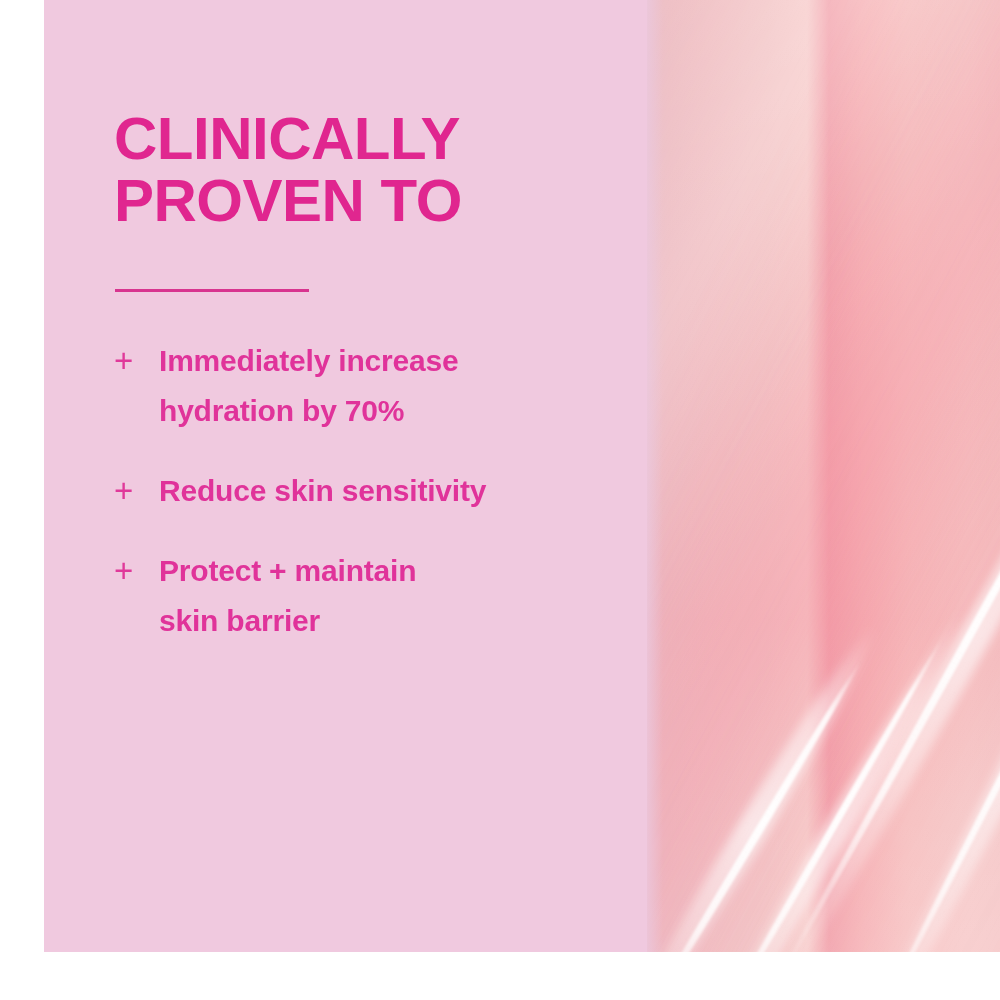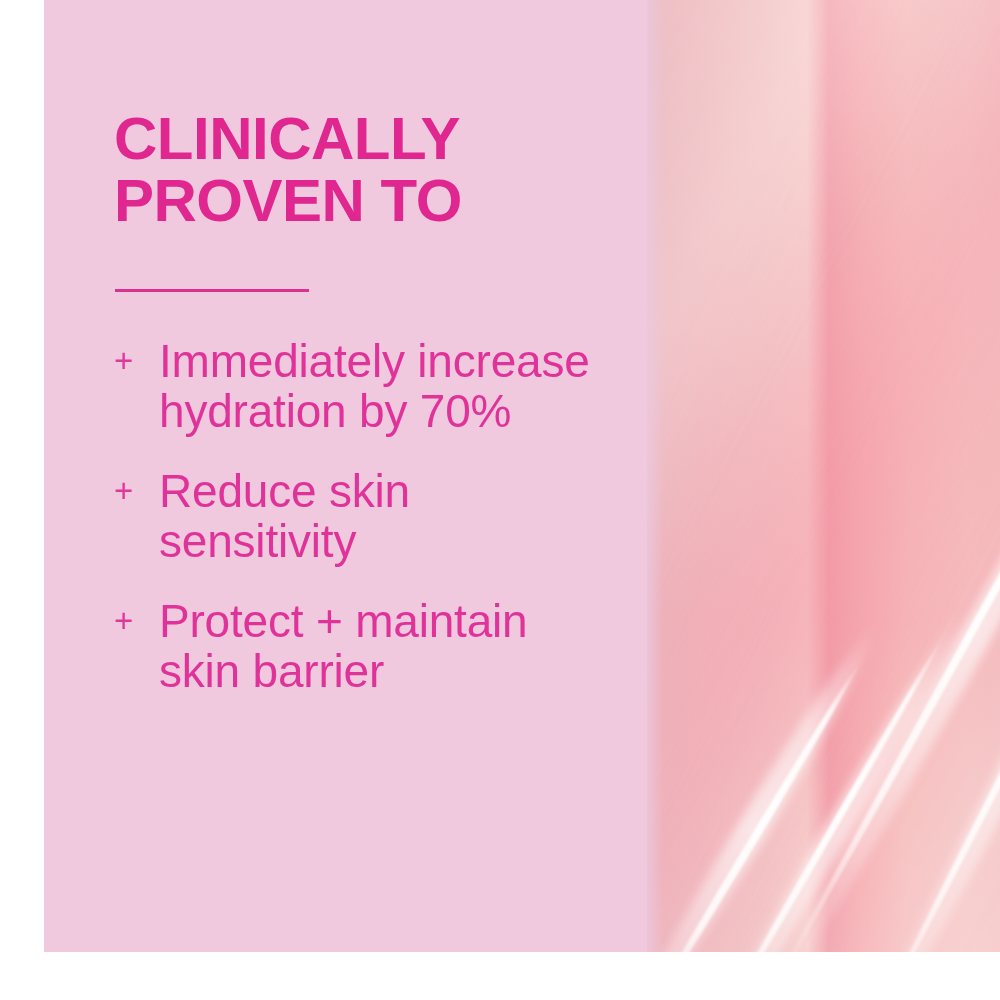--- a/index.html
+++ b/index.html
@@ -75,23 +75,23 @@
     flex: 0 0 auto;
     width: 45px;
     font-size: 33px;
     line-height: 50px;
     font-weight: 500;
     color: #e0399a;
   }
 
   .bullet-text {
     flex: 1 1 auto;
-    font-size: 46px;
+    font-size: 30px;
     line-height: 50px;
-    font-weight: normal;
+    font-weight: bold;
     color: #e0339a;
     white-space: pre-line;
     letter-spacing: -0.2px;
   }
 
   
   .right-panel {
     position: absolute;
     left: 603px;
     top: 0;

